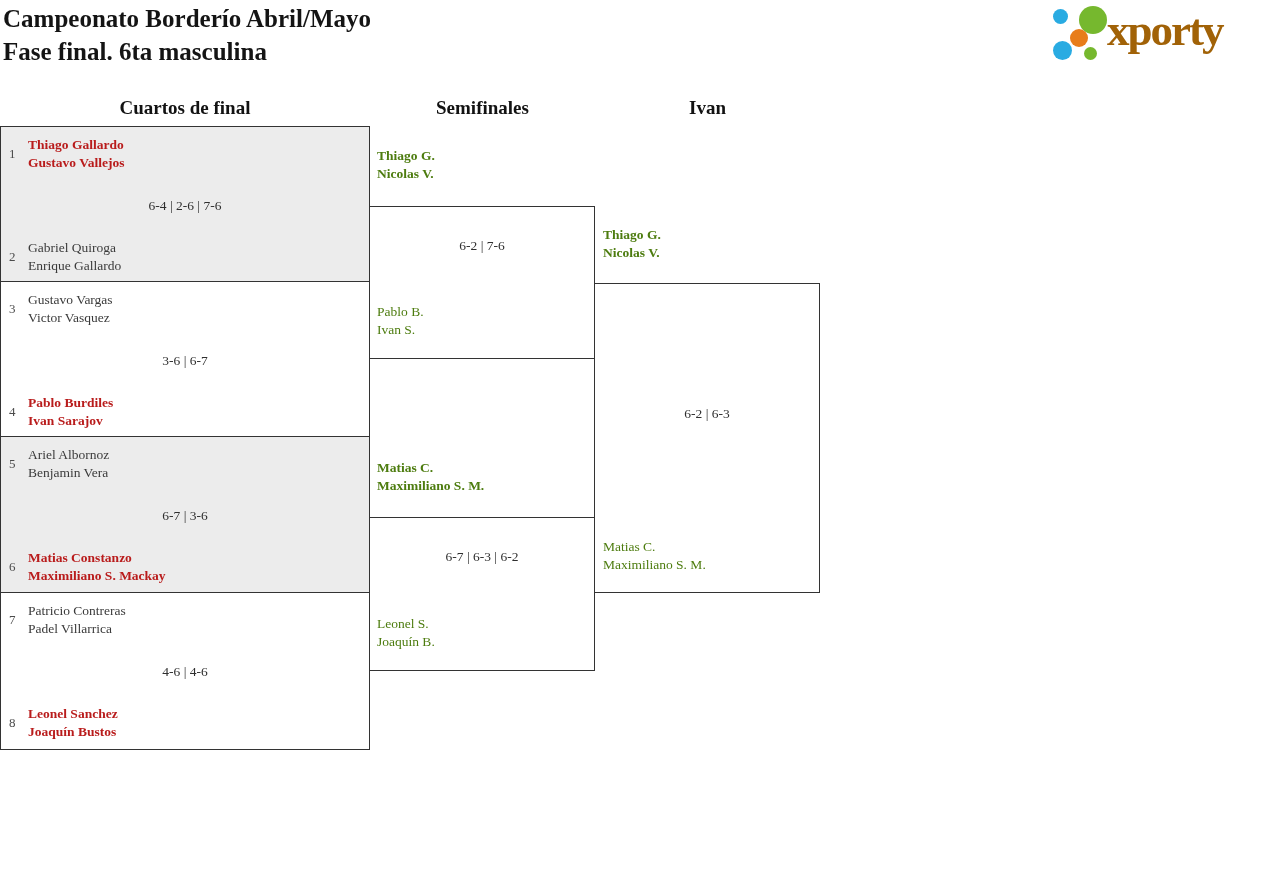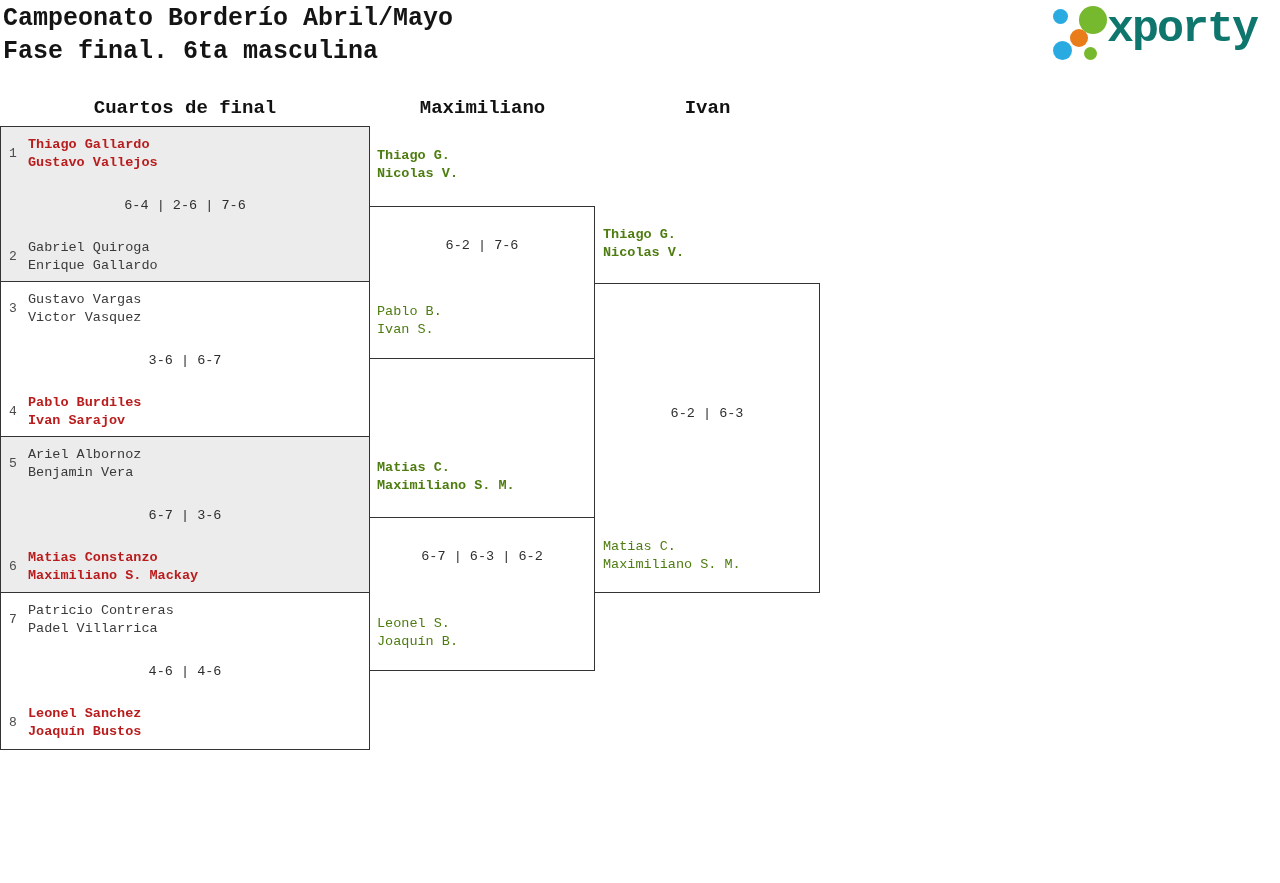--- a/index.html
+++ b/index.html
@@ -1,35 +1,35 @@
 <!DOCTYPE html>
 <html><head>
 <meta charset="utf-8">
 <style>
   * { margin:0; padding:0; box-sizing:border-box; }
   html,body { background:#ffffff; }
   .page {
     position:relative; width:1280px; height:883px; overflow:hidden;
-    background:#ffffff; font-family:Liberation Mono, monospace; color:#1c1c1c;
+    background:#ffffff; font-family:Liberation Serif, serif; color:#1c1c1c;
   }
   .title {
     position:absolute; left:3px; top:2px;
     font-size:25px; line-height:33px; font-weight:700; color:#141414;
   }
   
   .logo { position:absolute; left:1048px; top:0; width:230px; height:70px; }
   .dot { position:absolute; border-radius:50%; }
   .dot-blue-small   { left:5px;  top:9px;  width:15px; height:15px; background:#29abe2; }
   .dot-green-large  { left:31px; top:6px;  width:28px; height:28px; background:#76b82e; }
   .dot-orange       { left:22px; top:29px; width:18px; height:18px; background:#e87d1a; }
   .dot-blue-medium  { left:5px;  top:41px; width:19px; height:19px; background:#29abe2; }
   .dot-green-small  { left:36px; top:47px; width:13px; height:13px; background:#76b82e; }
   .logo-text {
     position:absolute; left:59px; top:4px;
-    font-size:45px; font-weight:700; letter-spacing:-2px; color:#0f766e;
+    font-size:45px; font-weight:700; letter-spacing:-2px; color:#a16207;
   }
   
   .col-header {
     position:absolute; top:97px; text-align:center;
     font-size:19px; font-weight:700; color:#121212;
   }
   .col-header.qf { left:0;     width:370px; }
   .col-header.sf { left:370px; width:225px; }
   .col-header.fi { left:595px; width:225px; }
   
@@ -78,21 +78,21 @@
   <div class="logo">
     <span class="dot dot-blue-small"></span>
     <span class="dot dot-green-large"></span>
     <span class="dot dot-orange"></span>
     <span class="dot dot-blue-medium"></span>
     <span class="dot dot-green-small"></span>
     <span class="logo-text">xporty</span>
   </div>
 
   <div class="col-header qf">Cuartos de final</div>
-  <div class="col-header sf">Maximiliano</div>
+  <div class="col-header sf">Semifinales</div>
   <div class="col-header fi">Ivan</div>
 
   <div class="match qf-box qf1 shaded">
     <span class="seed top">1</span>
     <div class="team top winner">
       <div>Thiago Gallardo</div>
       <div>Gustavo Vallejos</div>
     </div>
     <div class="score qf-score">6-4 | 2-6 | 7-6</div>
     <span class="seed bottom">2</span>

